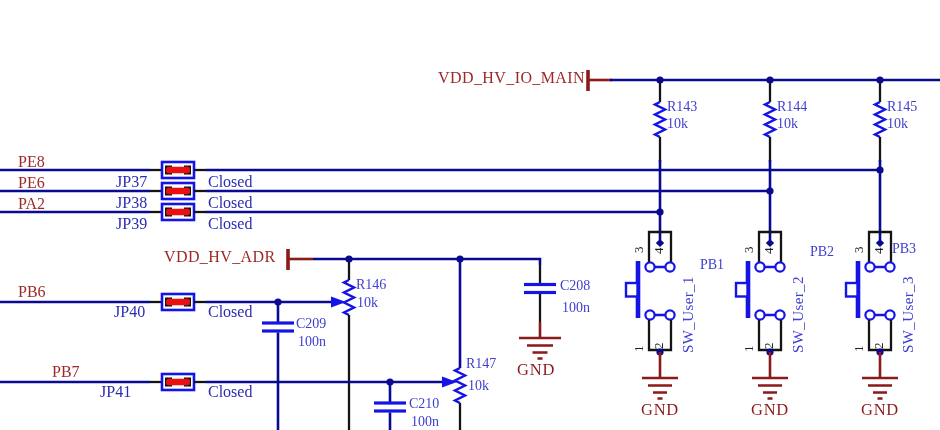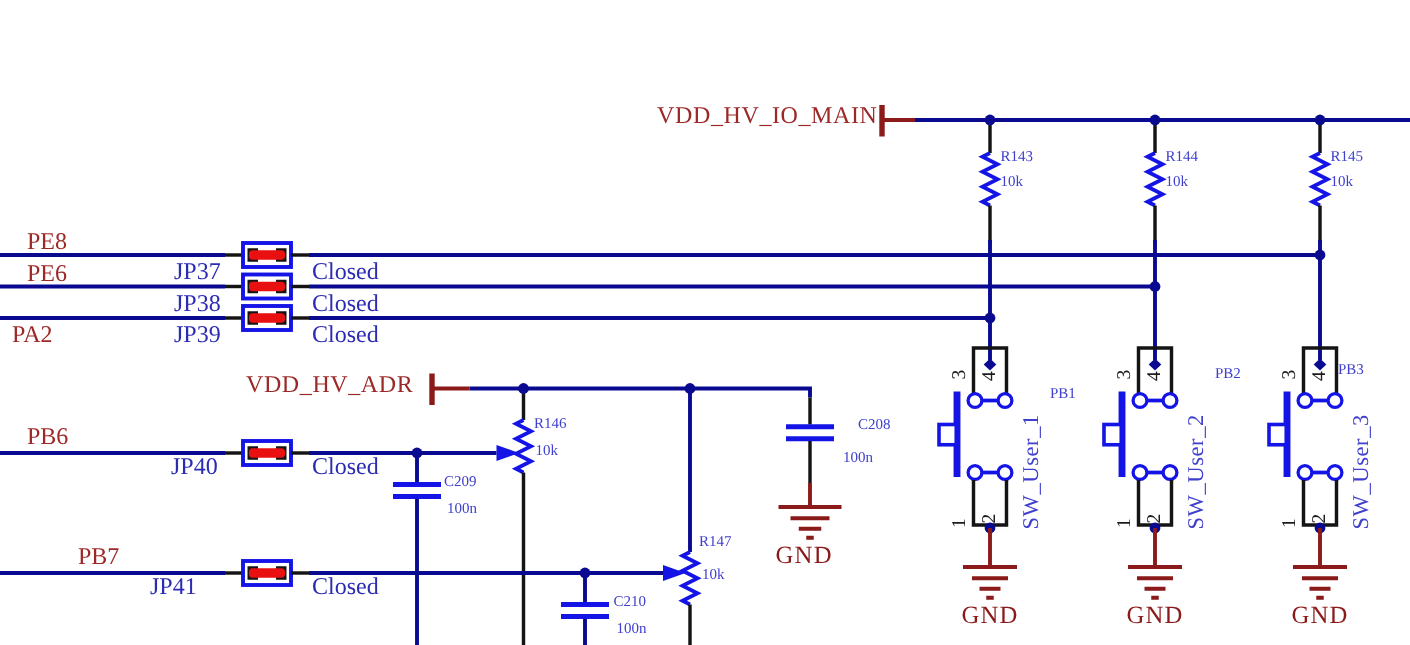--- a/index.html
+++ b/index.html
@@ -25,21 +25,21 @@
   .jred{fill:var(--jumper_red);stroke:none;}
 
   
   .t{position:absolute;line-height:1.05;white-space:nowrap;}
   .title{font-family:"Liberation Sans",sans-serif;font-weight:bold;font-size:25px;letter-spacing:-0.2px;}
   .title .fig{color:var(--title_accent);}
   .title .cap{color:var(--title_dark);margin-left:9px;}
   .net {font-size:16px;color:var(--net_label);}
   .pwr {font-size:16px;color:var(--net_label);letter-spacing:0.4px;}
   .jp  {font-size:16px;color:var(--jp_text);margin-top:20px;}
-  .des {font-size:10px;color:var(--designator);}
+  .des {font-size:14px;color:var(--designator);}
   .gndt{font-size:16.5px;color:var(--gnd);letter-spacing:0.8px;}
   .pn  {font-size:13px;color:var(--pin_text);}
   .sw  {font-size:15px;color:var(--designator);letter-spacing:0.4px;}
   .rot {transform:rotate(-90deg);transform-origin:0 0;}
   .ctr {width:42px;text-align:center;}
   .rgt {width:161px;text-align:right;}
 </style>
 </head>
 <body>
 
@@ -204,21 +204,21 @@
   <div class="t pwr" style="left:164px;top:249px;">VDD_HV_ADR</div>
 
   <div class="t net" style="left:18px;top:154px;">PE8</div>
   <div class="t jp" style="left:116px;top:154px;">JP37</div>
   <div class="t jp" style="left:208px;top:154px;">Closed</div>
 
   <div class="t net" style="left:18px;top:175px;">PE6</div>
   <div class="t jp" style="left:116px;top:175px;">JP38</div>
   <div class="t jp" style="left:208px;top:175px;">Closed</div>
 
-  <div class="t net" style="left:8px;top:196px;margin-top:20px;">PA2</div>
+  <div class="t net" style="left:18px;top:196px;">PA2</div>
   <div class="t jp" style="left:116px;top:196px;">JP39</div>
   <div class="t jp" style="left:208px;top:196px;">Closed</div>
 
   <div class="t net" style="left:18px;top:284px;">PB6</div>
   <div class="t jp" style="left:114px;top:284px;">JP40</div>
   <div class="t jp" style="left:208px;top:284px;">Closed</div>
 
   <div class="t net" style="left:16px;top:364px;margin-left:36px;">PB7</div>
   <div class="t jp" style="left:100px;top:364px;text-align:center;">JP41</div>
   <div class="t jp" style="left:208px;top:364px;">Closed</div>
@@ -227,21 +227,21 @@
   <div class="t des" style="left:667px;top:117px;">10k</div>
   <div class="t des" style="left:777px;top:100px;">R144</div>
   <div class="t des" style="left:777px;top:117px;">10k</div>
   <div class="t des" style="left:887px;top:100px;">R145</div>
   <div class="t des" style="left:887px;top:117px;">10k</div>
   <div class="t des" style="left:356px;top:278px;">R146</div>
   <div class="t des" style="left:357px;top:296px;">10k</div>
   <div class="t des" style="left:466px;top:357px;">R147</div>
   <div class="t des" style="left:468px;top:379px;">10k</div>
 
-  <div class="t des" style="left:560px;top:279px;margin-left:12px;">C208</div>
+  <div class="t des" style="left:560px;top:279px;">C208</div>
   <div class="t des" style="left:562px;top:301px;">100n</div>
   <div class="t des" style="left:296px;top:317px;">C209</div>
   <div class="t des" style="left:298px;top:335px;">100n</div>
   <div class="t des" style="left:409px;top:397px;">C210</div>
   <div class="t des" style="left:411px;top:415px;">100n</div>
 
   <div class="t des" style="left:700px;top:258px;">PB1</div>
   <div class="t des" style="left:810px;top:245px;">PB2</div>
   <div class="t des" style="left:892px;top:242px;">PB3</div>
   <div class="t sw rot" style="left:681px;top:353px;">SW_User_1</div>

